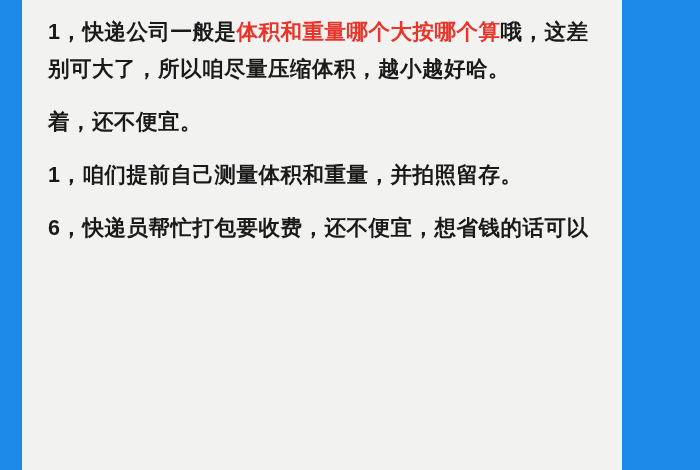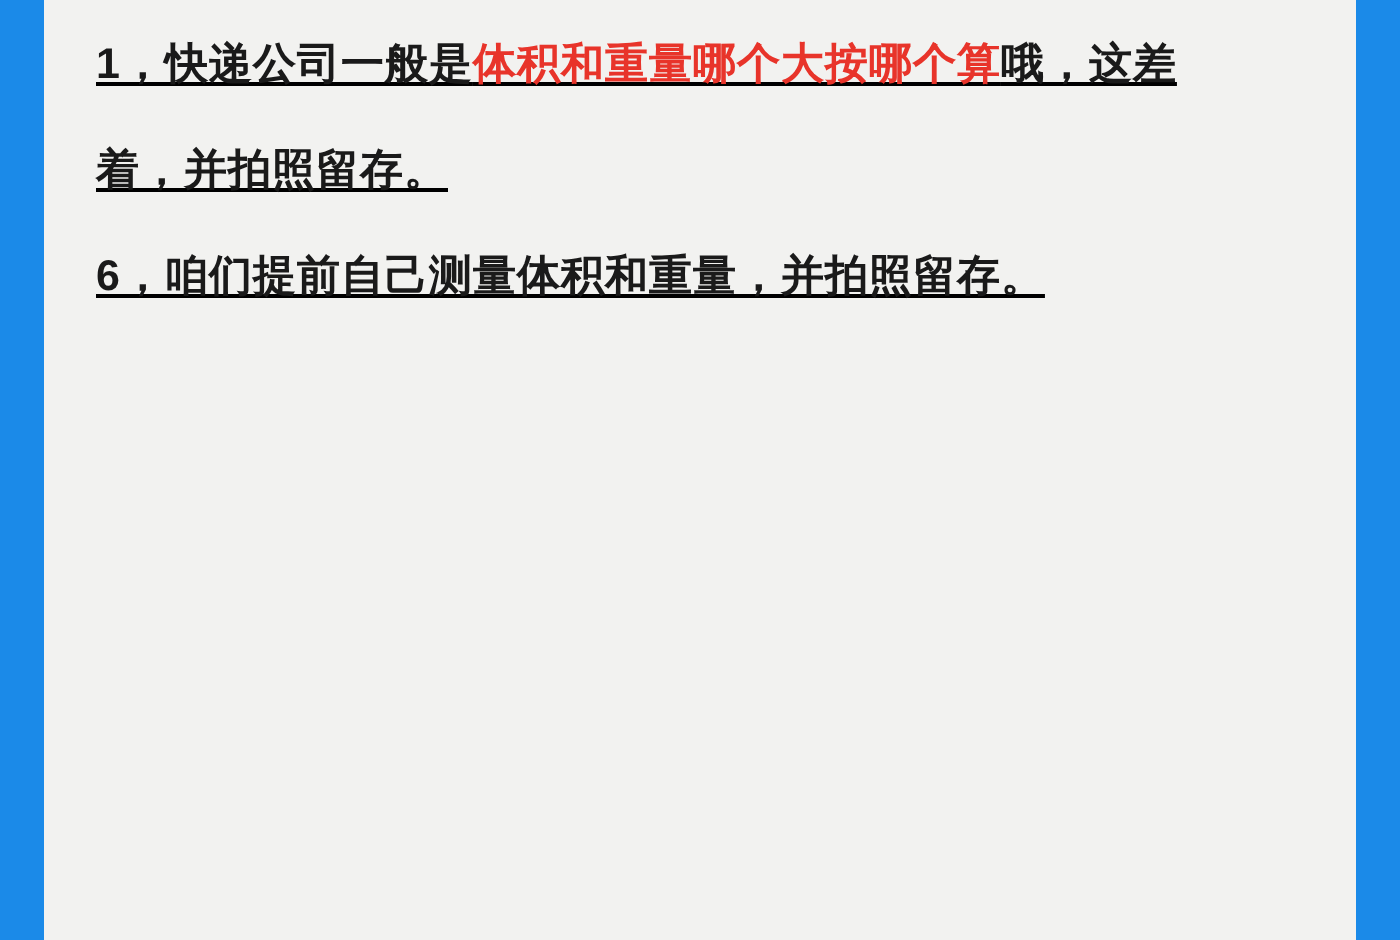--- a/index.html
+++ b/index.html
@@ -10,26 +10,25 @@
     width: 700px;
     height: 470px;
     background: #1b8ae8;
     font-family: "Liberation Sans", sans-serif;
     overflow: hidden;
   }
   .card {
     position: absolute;
     left: 22px;
     top: 0;
-    width: 656px;
+    width: 600px;
     height: 470px;
     background: #f2f2f0;
     box-sizing: border-box;
     padding: 10px 26px 0 26px;
-    text-decoration: underline;
   }
   .para {
     font-family: "Liberation Sans", sans-serif;
     font-size: 21.5px;
     line-height: 37px;
     color: #1a1a1a;
     font-weight: bold;
     letter-spacing: 0.5px;
     margin: 0 0 16px 0;
     text-align: left;
@@ -46,25 +45,30 @@
     white-space: nowrap;
   }
 </style>
 </head>
 <body>
 
 <div class="card">
   <div id="paragraphs">
       <p class="para">
         <span class="line"><span>1，快递公司一般是</span><span class="hl">体积和重量哪个大按哪个算</span><span>哦，这差</span></span>
+        <span class="line"><span>别可大了，所以咱尽量压缩体积，越小越好哈。</span></span>
       </p>
       <p class="para">
       </p>
       <p class="para">
-        <span class="line"><span>着，并拍照留存。</span></span>
+        <span class="line"><span>着，还不便宜。</span></span>
       </p>
       <p class="para">
       </p>
       <p class="para">
-        <span class="line"><span>6，咱们提前自己测量体积和重量，并拍照留存。</span></span>
+        <span class="line"><span>1，咱们提前自己测量体积和重量，并拍照留存。</span></span>
+      </p>
+      <p class="para">
+        <span class="line"><span>6，快递员帮忙打包要收费，还不便宜，想省钱的话可以</span></span>
+        <span class="line"></span>
       </p>
     </div>
 </div>
 
 </body></html>

